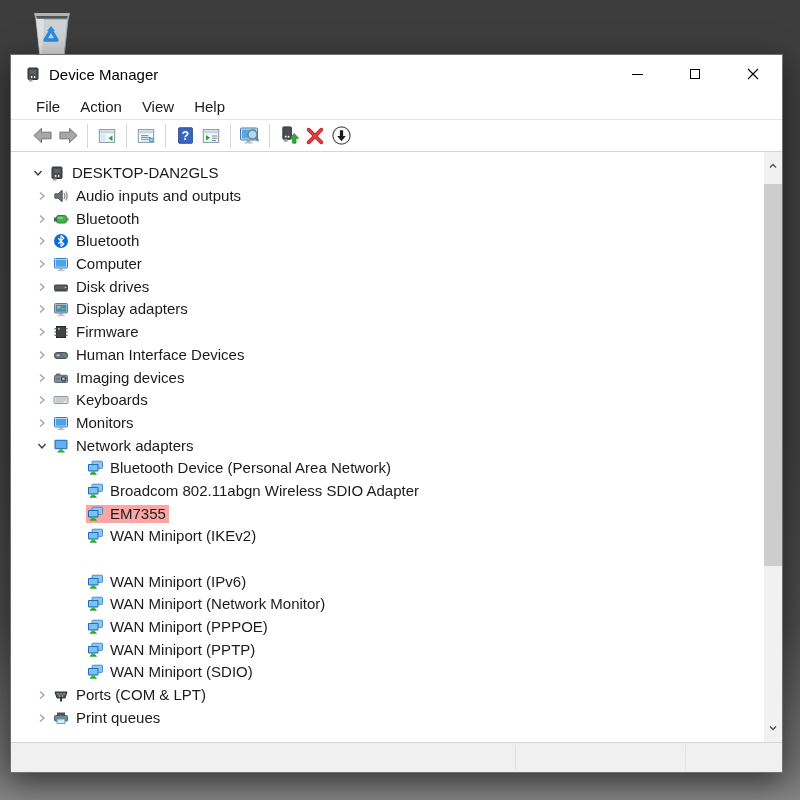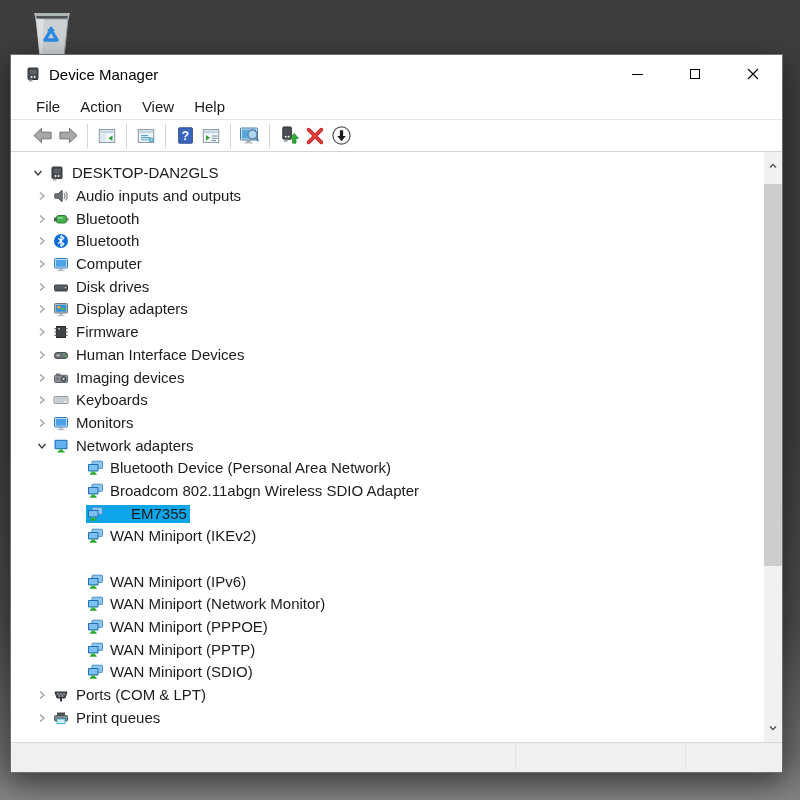--- a/index.html
+++ b/index.html
@@ -33,21 +33,21 @@
              display:flex; align-items:center; padding-left:18px; flex:0 0 auto; }
   .tb-btn { width:26px; height:26px; display:flex; align-items:center; justify-content:center; }
   .tb-sep { width:1px; height:24px; background:#d6d6d6; margin:0 6px; }
   
   .treewrap { position:relative; flex:1 1 auto; overflow:hidden; background:#fff; }
   .tree { position:absolute; left:0; top:10px; right:18px; }
   .trow { height:22.7px; display:flex; align-items:center; font-size:15px; white-space:nowrap; }
   .d0 { padding-left:20px; } .d1 { padding-left:24px; } .d2 { padding-left:58px; }
   .chev { width:14px; height:14px; margin-right:3px; flex:0 0 auto; display:flex; align-items:center; justify-content:center; }
   .hl { display:flex; align-items:center; padding:1px 3px 1px 1px; }
-  .hl.sel { background:#0ea5e9;gap:21px; }
+  .hl.sel { background:#fca5a5; }
   .ticon { width:16px; height:16px; margin-right:7px; flex:0 0 auto; }
   .tlabel { line-height:16px; }
   
   .vscroll { position:absolute; top:0; right:0; bottom:0; width:18px; background:#f1f1f1; }
   .sb-btn { position:absolute; left:0; width:18px; height:28px; background:#f1f1f1;
             display:flex; align-items:center; justify-content:center; }
   .sb-up { top:0; } .sb-down { bottom:0; }
   .sb-thumb { position:absolute; left:0; top:32px; width:18px; height:382px; background:#cdcdcd; }
   
   .statusbar { height:30px; background:#f0f0f0; border-top:1px solid #d7d7d7; position:relative; flex:0 0 auto; }

